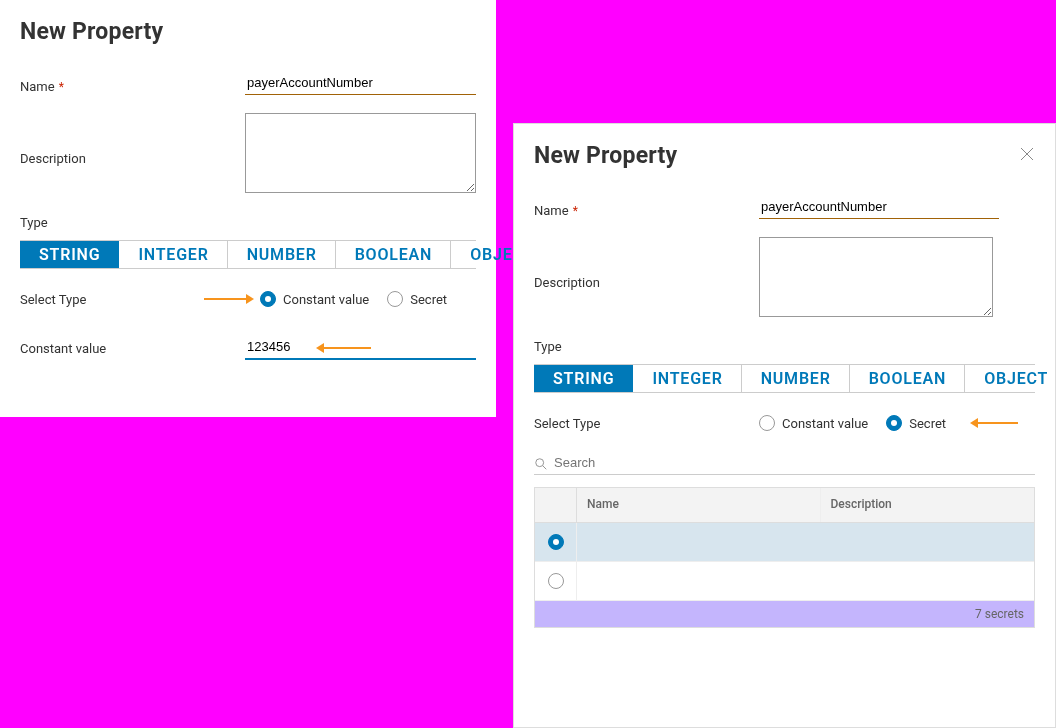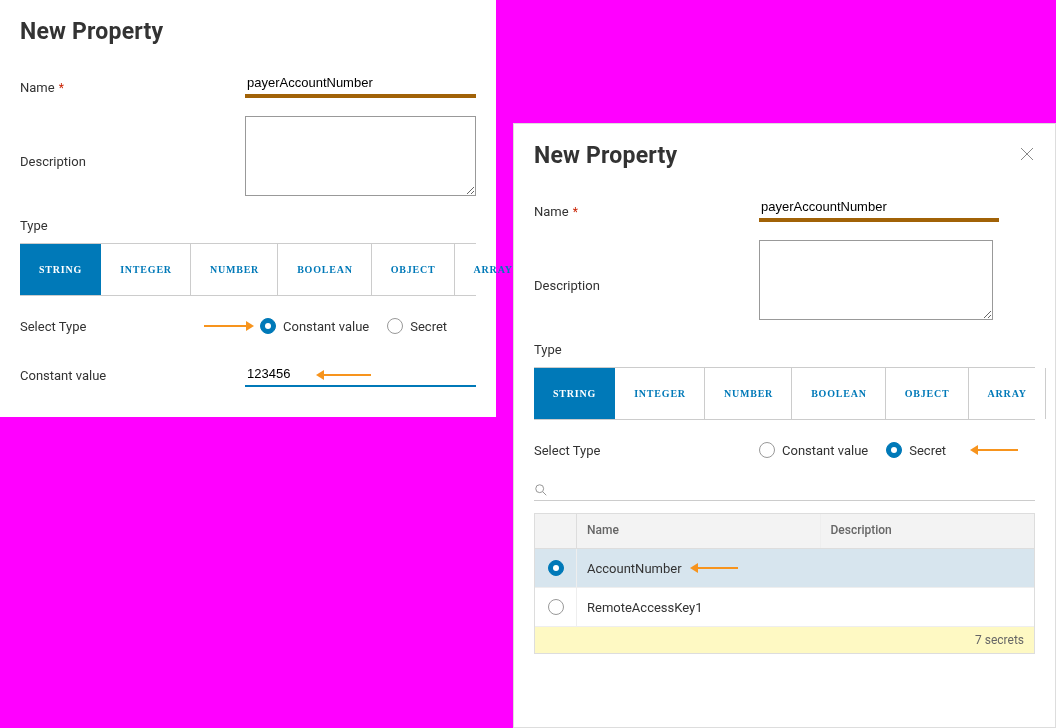--- a/index.html
+++ b/index.html
@@ -51,21 +51,21 @@
     flex-shrink: 0;
   }
   .right .field-label { width: 225px; }
   .req { color: #c92100; margin-left: 4px; font-size: 12px; }
   .field-input {
     flex: 1;
   }
   input[type=text].text-input {
     width: 231px;
     border: none;
-    border-bottom: 4px solid #a16207;
+    border-bottom: 1px solid #a16207;
     font-size: 13px;
     padding: 4px 2px;
     outline: none;
     background: transparent;
   }
   input[type=text].text-input.blue-underline {
     border-bottom: 2px solid #0079b8;
   }
   textarea.desc {
     width: 231px;
@@ -79,31 +79,30 @@
   .right textarea.desc { width: 234px; height: 80px; }
 
   .type-row { margin-top: 6px; }
   .type-label { font-size: 13px; color: #333; margin-bottom: 10px; }
   .type-tabs {
     display: flex;
     border-top: 1px solid #ccc;
     border-bottom: 1px solid #ccc;
   }
   .type-tab {
-    padding: 20px 18px;
-    font-size: 10px;
+    padding: 4px 18px;
+    font-size: 16px;
     font-weight: 600;
     letter-spacing: 0.8px;
     text-transform: uppercase;
     color: #0079b8;
     border-right: 1px solid #ccc;
     border-left: 1px solid transparent;
     cursor: pointer;
     white-space: nowrap;
-    font-family: Liberation Serif, serif;
   }
   .type-tab:first-child { border-left: 1px solid #ccc; }
   .left .type-tab:last-child { border-right: none; }
   .type-tab.active {
     background: #0079b8;
     color: #fff;
     border-color: #0079b8;
   }
   .left .type-tabs { border-right: none; }
 
@@ -176,21 +175,21 @@
   .th-desc { flex: 1 1 200px; padding: 9px 10px; }
   .table-row {
     display: flex; align-items: center; border-bottom: 1px solid #eee;
     font-size: 13px; color: #333;
   }
   .table-row.selected { background: #d7e5ee; }
   .td-sel { width: 42px; display: flex; justify-content: center; align-items: center; height: 38px; border-right: 1px solid #eee; }
   .td-name { flex: 1 1 230px; padding: 0 10px; display: flex; align-items: center; }
   .td-desc { flex: 1 1 200px; padding: 0 10px; }
   .table-foot {
-    background: #fef9c3; font-size: 12px; color: #666; text-align: right;
+    background: #c4b5fd; font-size: 12px; color: #666; text-align: right;
     padding: 6px 10px;
   }
   .sel-radio {
     width: 16px; height: 16px; border-radius: 50%;
     border: 1px solid #999; background: #fff; position: relative;
   }
   .sel-radio.checked { border-color: #0079b8; background: #0079b8; }
   .sel-radio.checked::after {
     content: ""; position: absolute; left: 4px; top: 4px;
     width: 6px; height: 6px; border-radius: 50%; background: #fff;
@@ -317,47 +316,40 @@
     </div>
   </div>
 
   <div class="search-wrap">
     <span class="search-icon">
       <svg viewBox="0 0 16 16">
           <circle cx="6.5" cy="6.5" r="4.5" fill="none" stroke="currentColor" stroke-width="1"></circle>
           <line x1="10" y1="10" x2="14" y2="14" stroke="currentColor" stroke-width="1"></line>
         </svg>
     </span>
+    <input type="text" class="search-input" placeholder="Search" style="">
   </div>
 
   <div class="table-wrap">
     <div class="table-head">
       <div class="th-sel"></div>
       <div class="th-name">Name</div>
       <div class="th-desc">Description</div>
     </div>
 
     <div class="table-row selected">
       <div class="td-sel">
           <span class="sel-radio checked"></span>
         </div>
-      <div class="td-name">
-        <span>AccountNumber</span>
-        <span class="arrow acct">
-          <span class="arrow-head-left"></span>
-            <span class="arrow-line"></span>
-        </span>
-      </div>
       <div class="td-desc"></div>
     </div>
 
 
     <div class="table-row">
       <div class="td-sel">
           <span class="sel-radio"></span>
         </div>
-      <div class="td-name">RemoteAccessKey1</div>
       <div class="td-desc"></div>
     </div>
 
     <div class="table-foot">7 secrets</div>
   </div>
 </div>
 
 </body></html>

